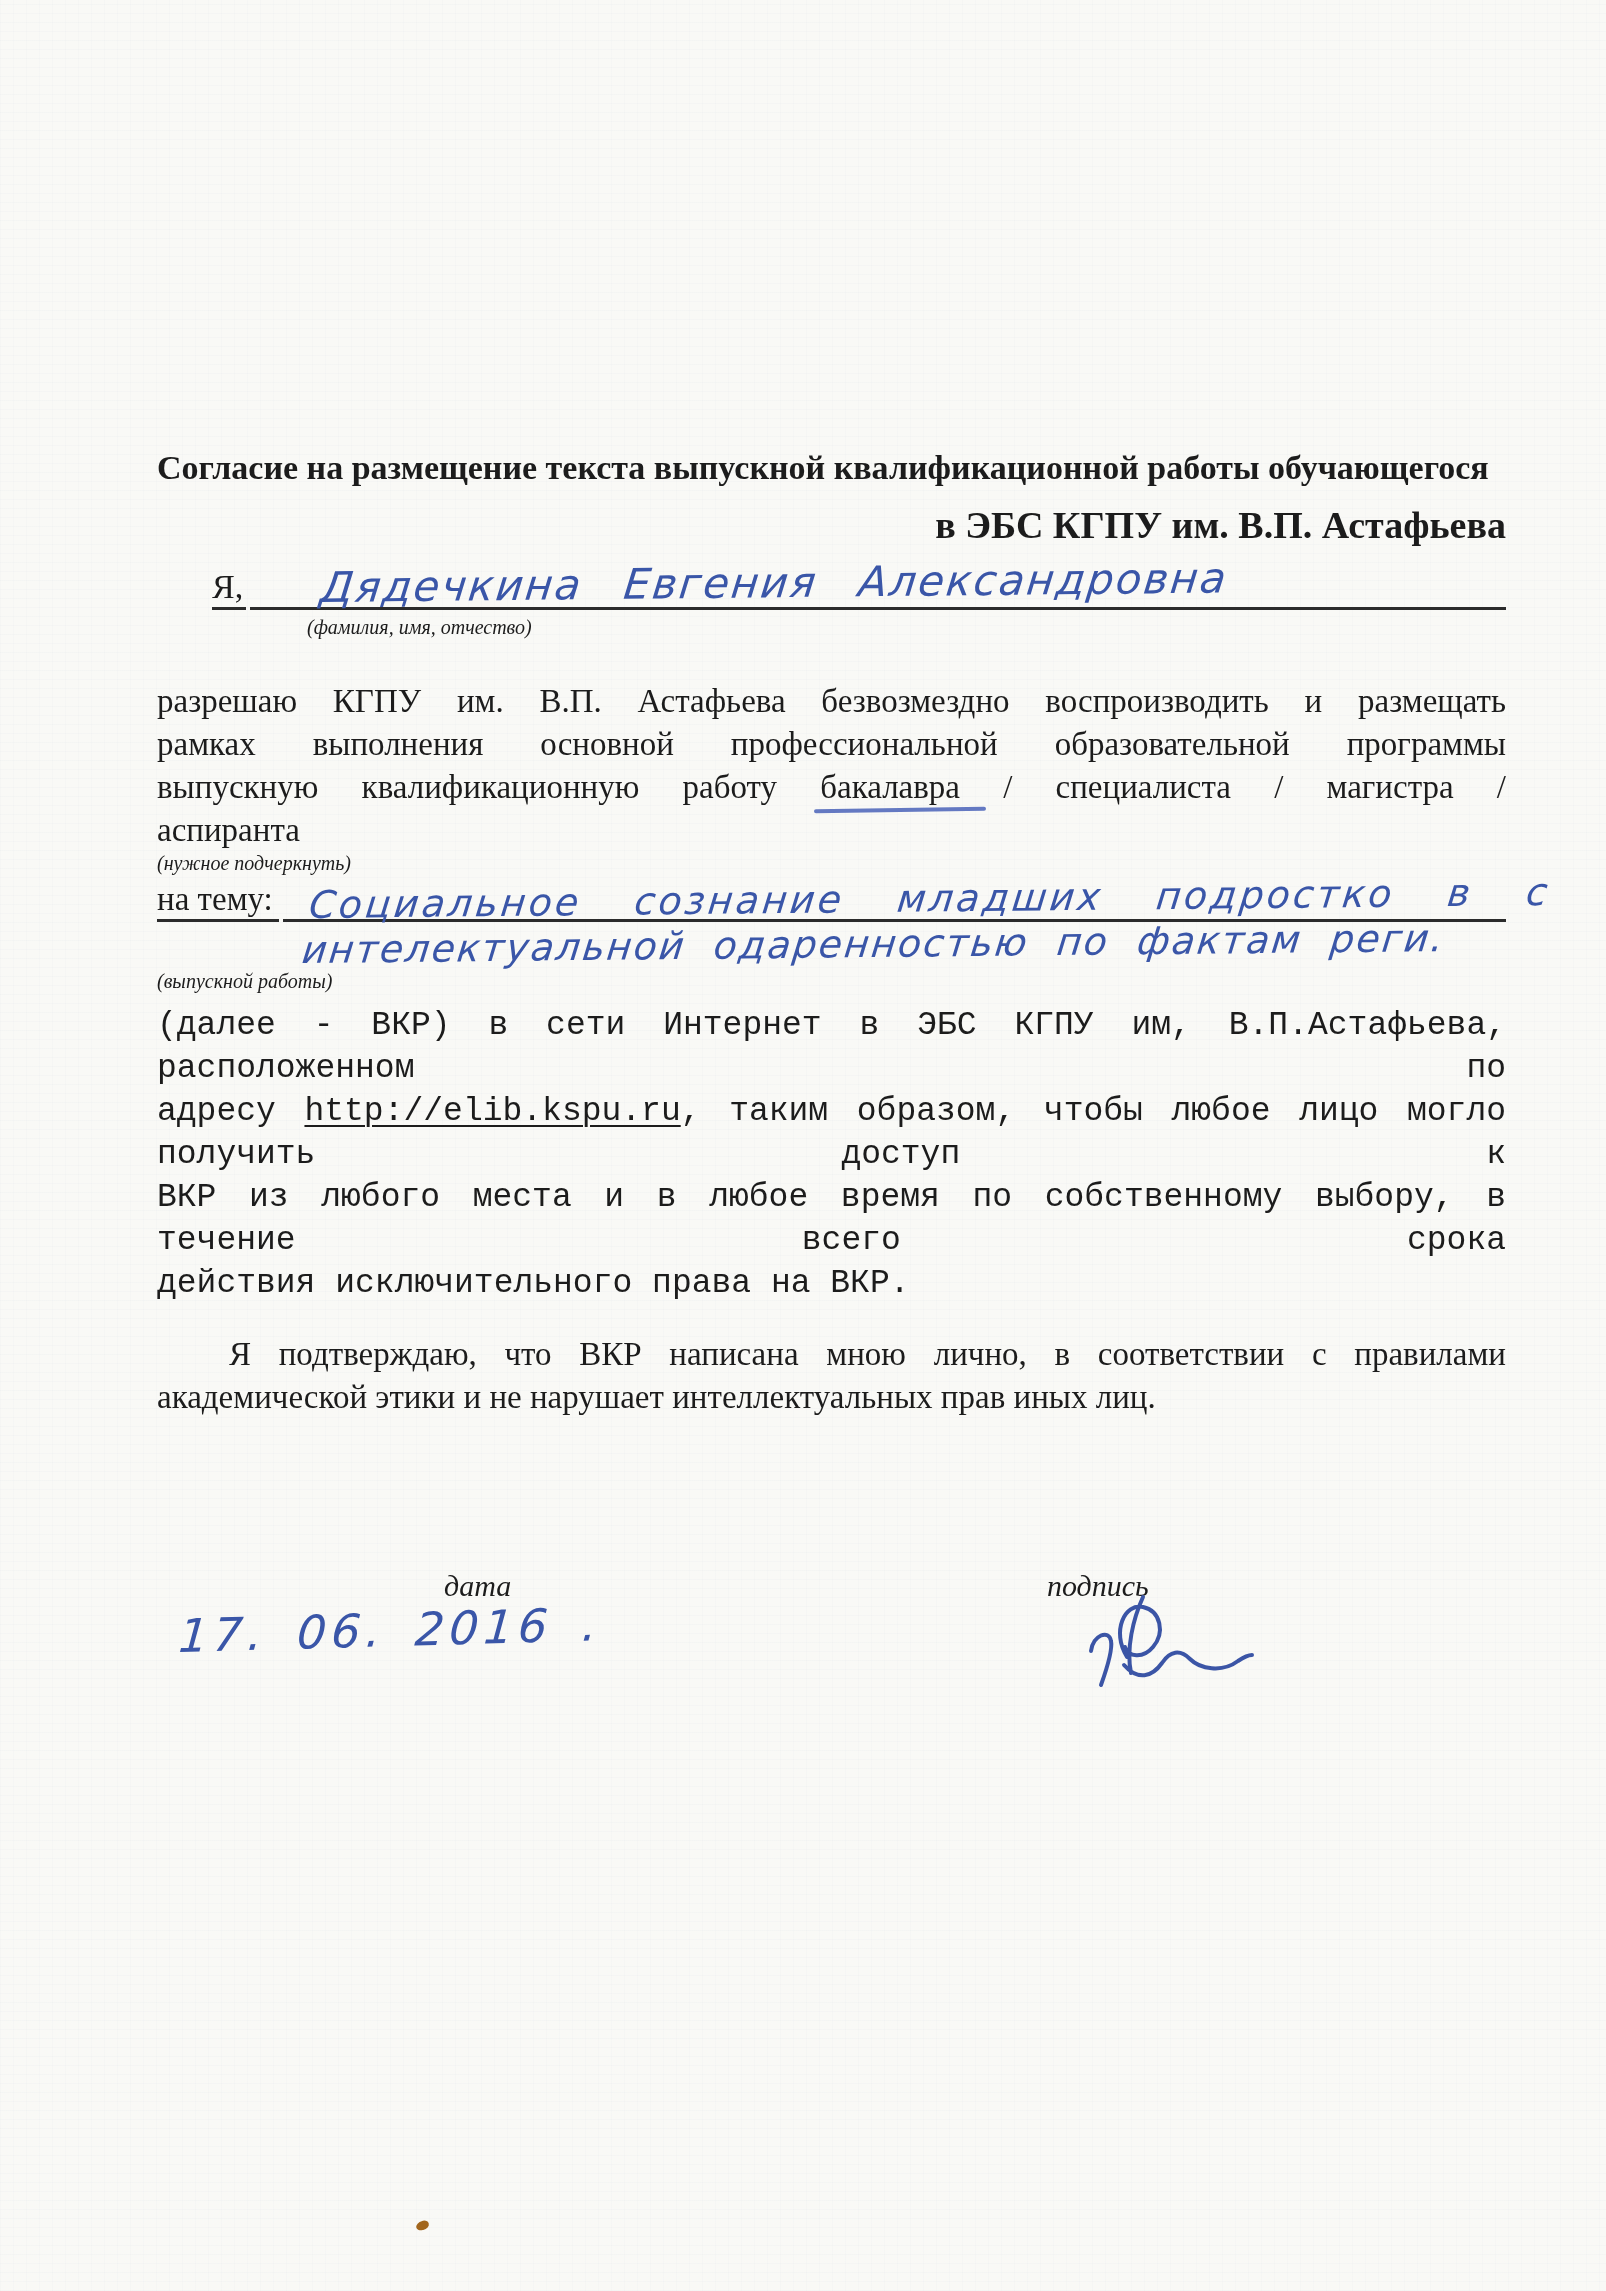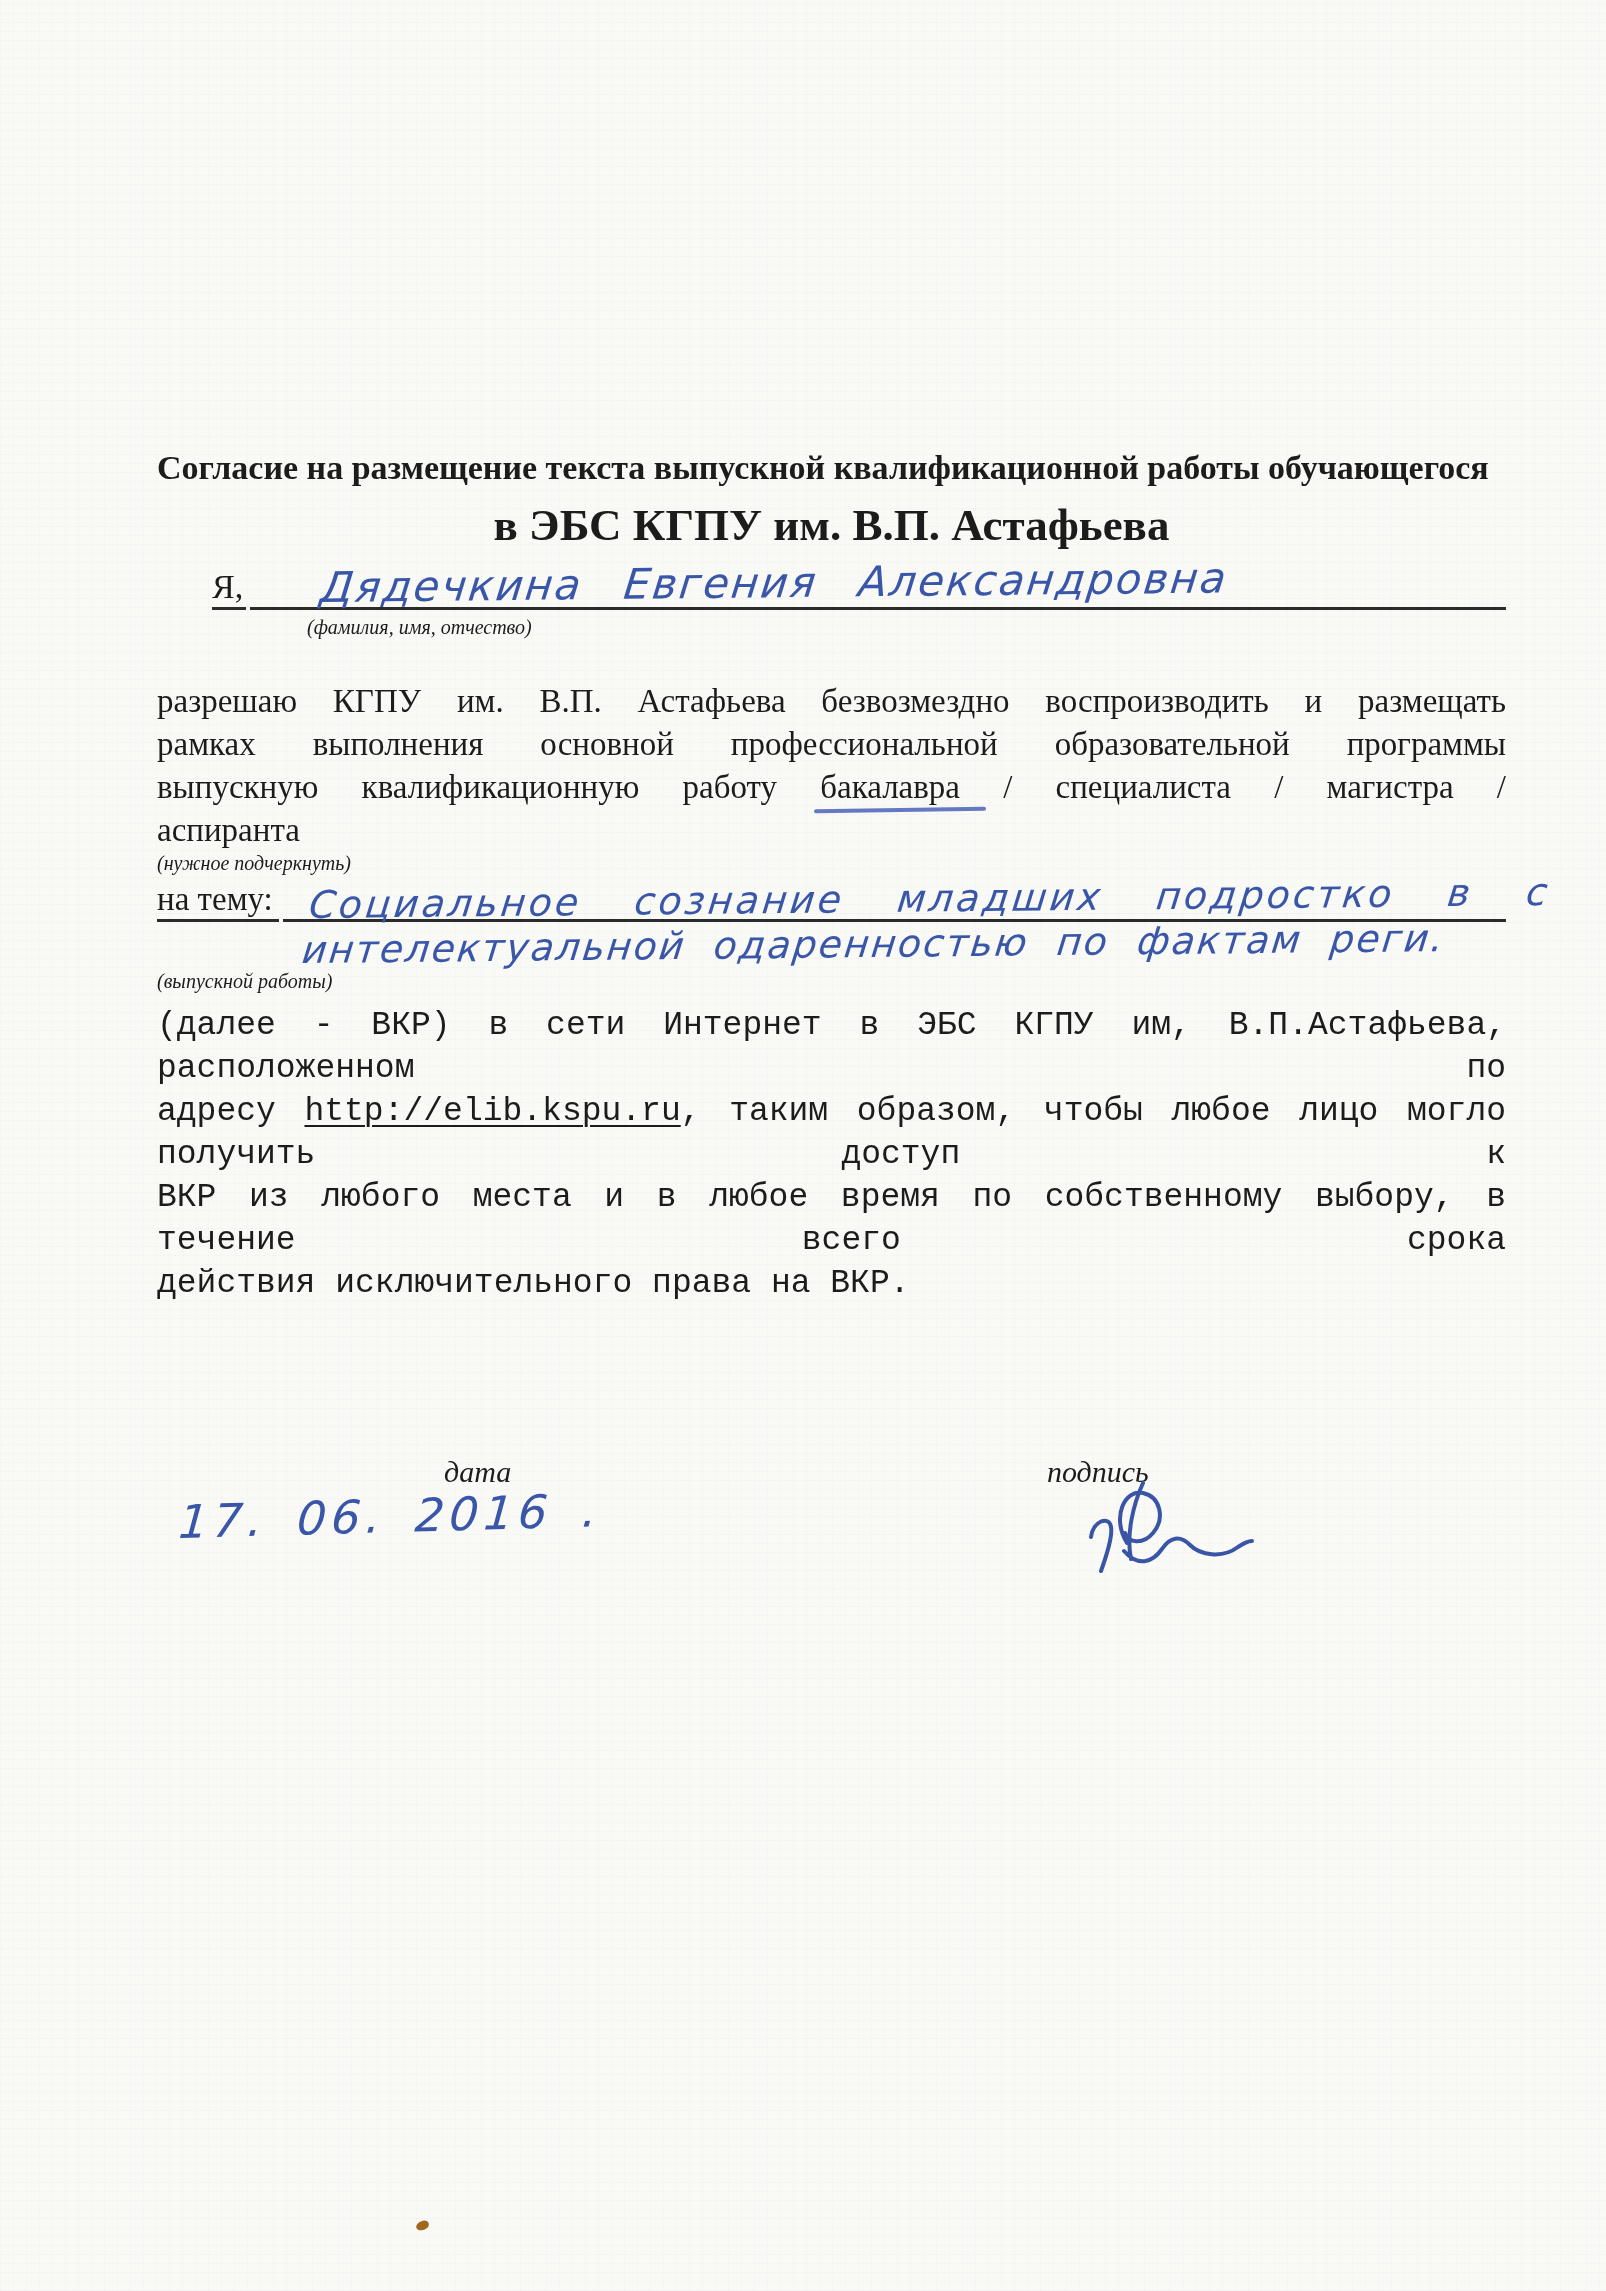--- a/index.html
+++ b/index.html
@@ -13,21 +13,21 @@
       repeating-linear-gradient(90deg, rgba(150,165,195,0.035) 0 1px, rgba(0,0,0,0) 1px 13px),
       #f9f9f6;
     font-family:"Liberation Serif", serif;
     color:#1c1c1c;
     overflow:hidden;
   }
   .content{position:absolute;left:157px;top:445px;width:1349px;}
 
   
   .title{font-weight:bold;font-size:34px;line-height:45px;}
-  .title-center{font-weight:bold;font-size:45px;line-height:45px;text-align:center;margin-top:13px;}
+  .title-center{font-weight:bold;font-size:38px;line-height:45px;text-align:right;margin-top:13px;}
   .bodyline{font-size:33px;line-height:43px;text-align:justify;text-align-last:justify;}
   .bodyline.last{text-align-last:left;}
   .indent1{text-indent:72px;}
   .caption{font-style:italic;font-size:20px;line-height:30px;text-align:left;}
 
   
   .name-row{display:flex;align-items:flex-end;margin:0 0 0 55px;height:62px;}
   .ya{font-size:34px;line-height:38px;border-bottom:3px solid #2b2b2b;padding:0 3px 1px 0;}
   .rule{flex:1;border-bottom:3px solid #2b2b2b;position:relative;height:100%;margin-left:4px;}
   .theme-row{display:flex;align-items:flex-end;margin-top:4px;height:40px;}
@@ -105,20 +105,24 @@
     <div class="hw hw-theme2">интелектуальной одаренностью по фактам реги.</div>
     <div class="caption work-caption">(выпускной работы)</div>
 
     <div style="margin-top:8px;font-family:Liberation Mono, monospace;">
       <div class="bodyline">(далее - ВКР) в сети Интернет в ЭБС КГПУ им, В.П.Астафьева, расположенном по</div>
       <div class="bodyline"><span>адресу </span><span class="url">http://elib.kspu.ru</span><span>, таким образом, чтобы любое лицо могло получить доступ к</span></div>
       <div class="bodyline">ВКР из любого места и в любое время по собственному выбору, в течение всего срока</div>
       <div class="bodyline last">действия исключительного права на ВКР.</div>
     </div>
 
+    <div style="margin-top:28px;">
+      <div class="bodyline indent1">Я подтверждаю, что ВКР написана мною лично, в соответствии с правилами</div>
+      <div class="bodyline last">академической этики и не нарушает интеллектуальных прав иных лиц.</div>
+    </div>
 
     <div class="footer">
       <span class="date-label">дата</span>
       <span class="sign-label">подпись</span>
       <span class="hw hw-date">17. 06. 2016 .</span>
       <svg class="signature-svg" width="180" height="130" viewBox="0 0 180 130">
         <path d="M12 66 C14 50 30 44 32 56 C34 66 27 86 22 100
                  M64 12 C54 34 47 64 52 88
                  M48 72 C32 46 46 18 64 22 C82 26 86 48 74 62 C64 74 49 72 46 62
                  M45 80 C59 96 73 92 83 78 C91 66 101 64 111 74 C121 84 143 88 159 76 C165 72 170 70 173 70" fill="none" stroke="#3b55a6" stroke-width="4" stroke-linecap="round" stroke-linejoin="round"></path>

